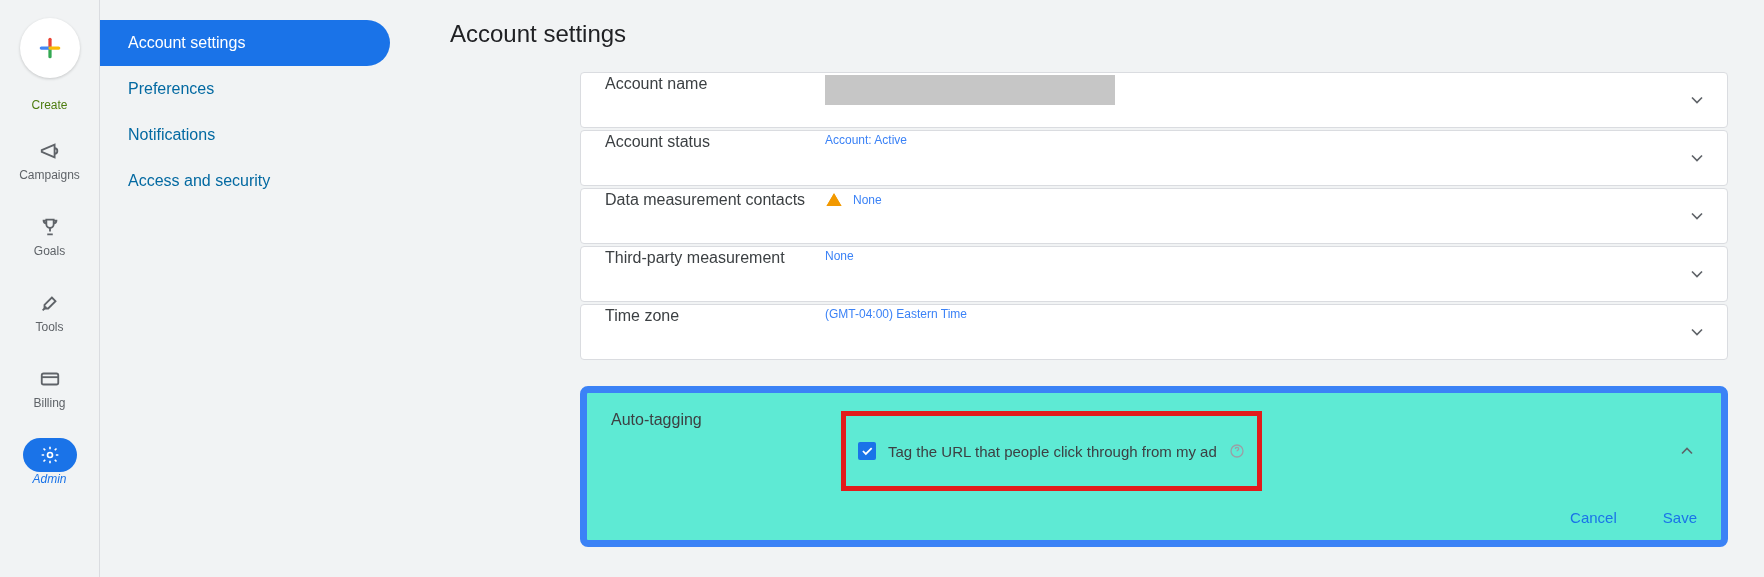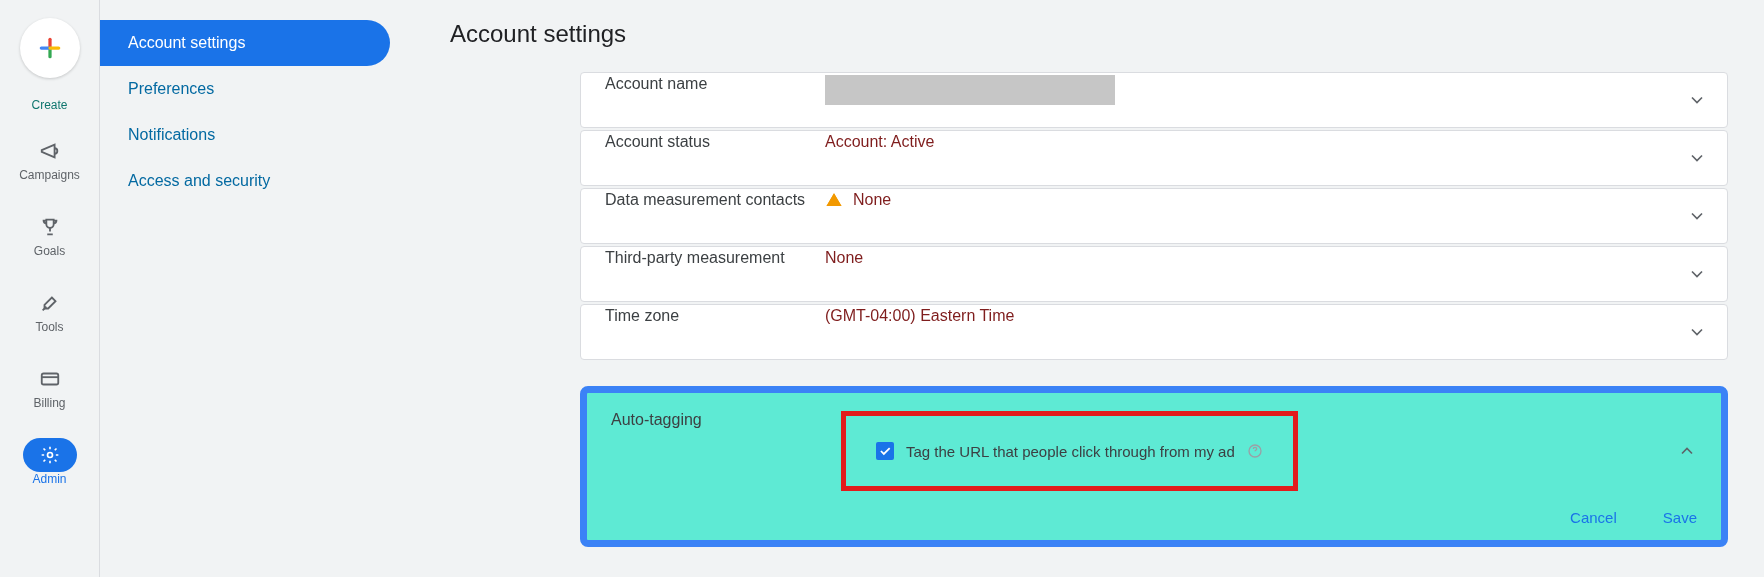--- a/index.html
+++ b/index.html
@@ -33,22 +33,22 @@
     padding: 6px 0;
   }
   .rail-item.active .rail-icon-wrap {
     background: #1a73e8;
     color: #fff;
   }
   .rail-icon-wrap {
     width: 54px; height: 34px; border-radius: 17px;
     display:flex; align-items:center; justify-content:center;
   }
-  .rail-item.active { color: #1a73e8; }
-  .rail-label { font-size: 12px; color: #0f766e; }
+  .rail-item.active { color: #1a73e8; font-style: italic; }
+  .rail-label { font-size: 12px; color: #4d7c0f; }
   .rail-item .rail-label { color:#5f6368; }
   .rail-item.active .rail-label { color:#1a73e8; font-weight:500; }
 
   
   .sidebar {
     width: 290px;
     background: #f1f3f4;
     padding-top: 20px;
   }
   .side-item {
@@ -91,22 +91,22 @@
     min-height: 56px;
     position: relative;
   }
   .panel-label {
     width: 220px;
     font-size: 16px;
     font-weight: 500;
     color: #3c4043;
   }
   .panel-value {
-    font-size: 16px;
-    color: #7f1d1d;
+    font-size: 12px;
+    color: #3b82f6;
     display:flex; align-items:center; gap:10px;
   }
   .chevron {
     position:absolute; right:20px; top:50%; transform:translateY(-50%);
     color:#5f6368;
   }
 
   .redacted {
     width: 290px; height: 30px; background: #c6c6c6;
   }
@@ -115,21 +115,21 @@
     background:#5eead4;
     border:7px solid #3b82f6;
     border-radius:8px;
     margin-top: 26px;
     padding: 18px 24px 14px;
     margin-left:130px;
   }
   .expanded-top { display:flex; align-items:flex-start; position:relative; }
   .red-box {
     border: 5px solid #e21b1b;
-    padding: 26px 30px;
+    padding: 26px 12px;
     display:flex; align-items:center;
     gap:12px;
   }
   .chk {
     width:18px; height:18px; background:#1a73e8; border-radius:2px;
     display:flex; align-items:center; justify-content:center;
   }
   .chk svg { stroke:#fff; }
   .help { color:#9aa0a6; }
   .actions {

